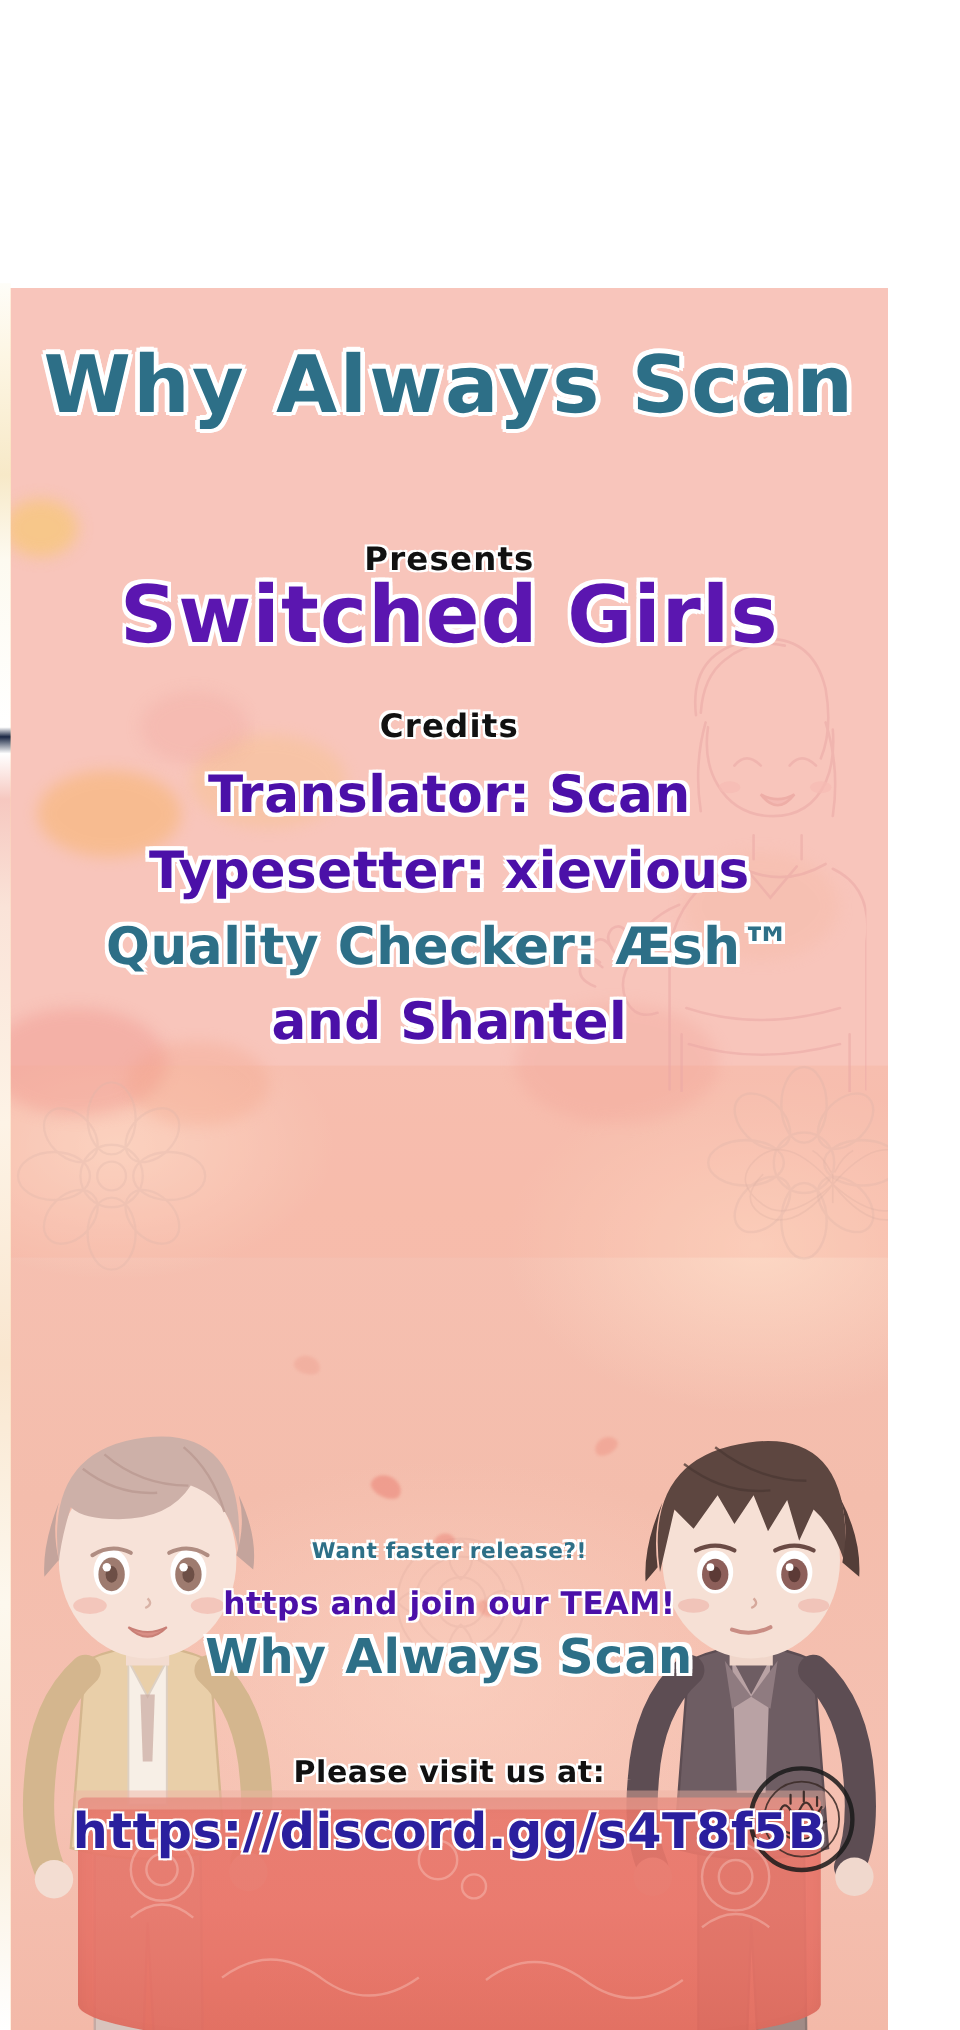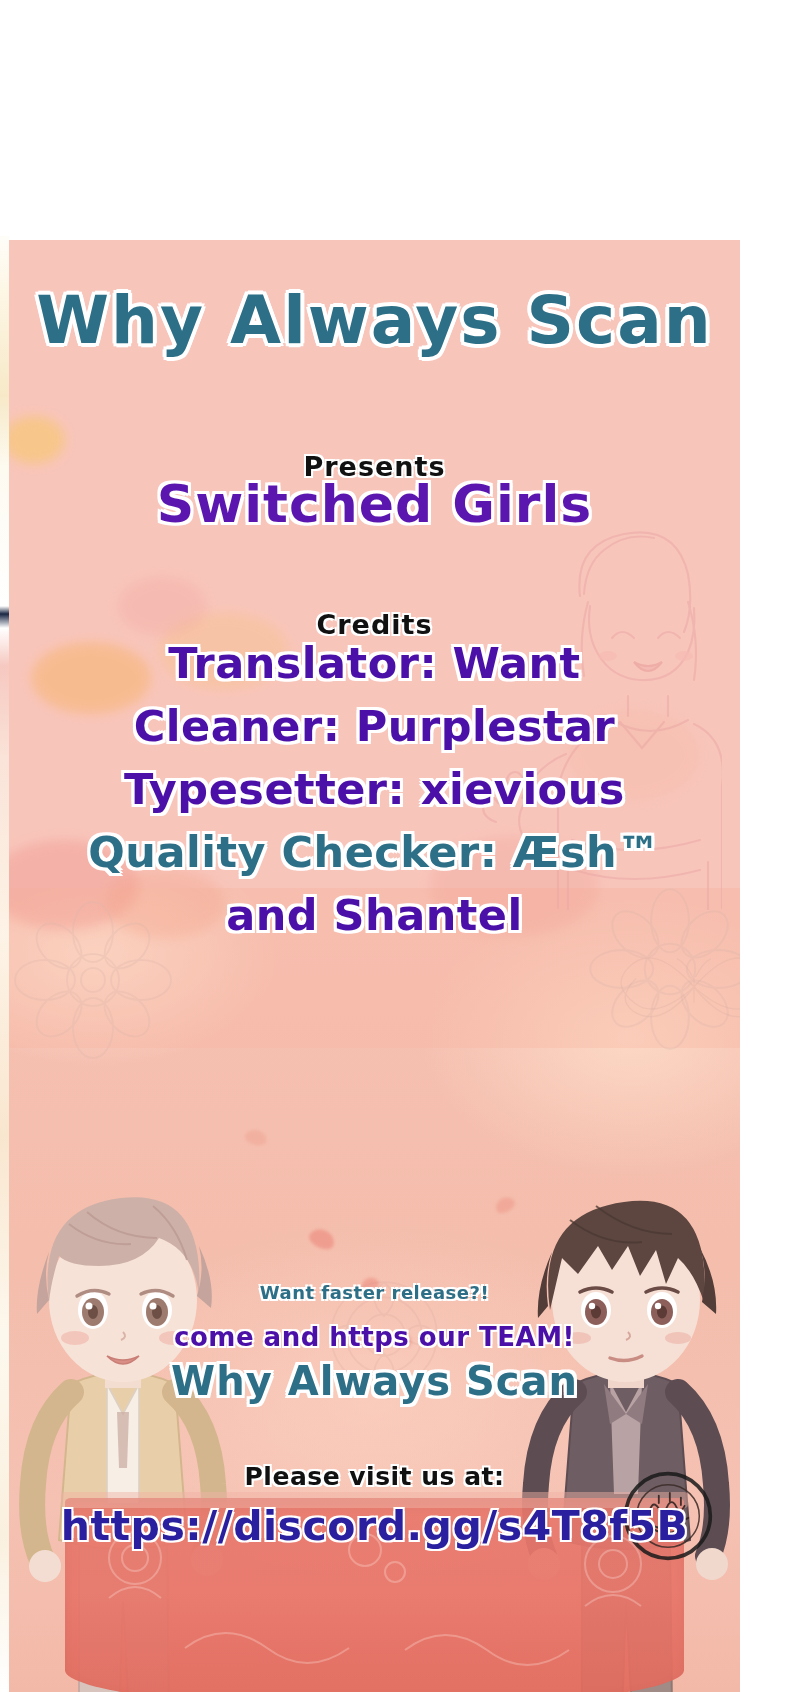--- a/index.html
+++ b/index.html
@@ -177,39 +177,38 @@
     color: #111111;
     letter-spacing: 1px;
     text-shadow:
       -2px -2px 0 #ffffff, 2px -2px 0 #ffffff,
       -2px  2px 0 #ffffff, 2px  2px 0 #ffffff;
     margin-top: 33px;
   }
 
   .manga-title {
     top: 234px;
-    font-size: 52px;
+    font-size: 66px;
     color: #5b16b0;
     letter-spacing: 1px;
     text-shadow:
       -3px -3px 0 #ffffff, 3px -3px 0 #ffffff,
       -3px  3px 0 #ffffff, 3px  3px 0 #ffffff,
        0   -3px 0 #ffffff, 0    3px 0 #ffffff,
       -3px  0   0 #ffffff, 3px  0   0 #ffffff;
   }
 
   .credits-head {
     top: 350px;
     font-size: 27px;
     color: #111111;
     letter-spacing: 1px;
     text-shadow:
       -2px -2px 0 #ffffff, 2px -2px 0 #ffffff,
       -2px  2px 0 #ffffff, 2px  2px 0 #ffffff;
-    margin-top: 19px;
   }
 
   .credit-list {
     position: absolute;
     top: 392px;
     left: 0;
     right: 0;
     text-align: center;
   }
   .credit-line {
@@ -565,30 +564,29 @@
 
       <div class="t scan-title">Why Always Scan</div>
 
       <div class="t presents">Presents</div>
 
       <div class="t manga-title">Switched Girls</div>
 
       <div class="t credits-head">Credits</div>
 
       <div class="credit-list" id="credit-list">
-          <div class="credit-line cl-purple">Translator: Want</div>
-          <div class="credit-line cl-purple">Cleaner: Purplestar</div>
+          <div class="credit-line cl-purple">Translator: Scan</div>
           <div class="credit-line cl-purple">Typesetter: xievious</div>
           <div class="credit-line cl-teal">Quality Checker: Æsh™</div>
           <div class="credit-line cl-purple">and Shantel</div>
         </div>
 
       <div class="t recruit-1">Want faster release?!</div>
 
-      <div class="t recruit-2">come and https our TEAM!</div>
+      <div class="t recruit-2">https and join our TEAM!</div>
 
       <div class="t recruit-3">Why Always Scan</div>
 
       <div class="t visit-label">Please visit us at:</div>
 
       <div class="t link-1">https://discord.gg/s4T8f5B</div>
 
 
     </div>
 

